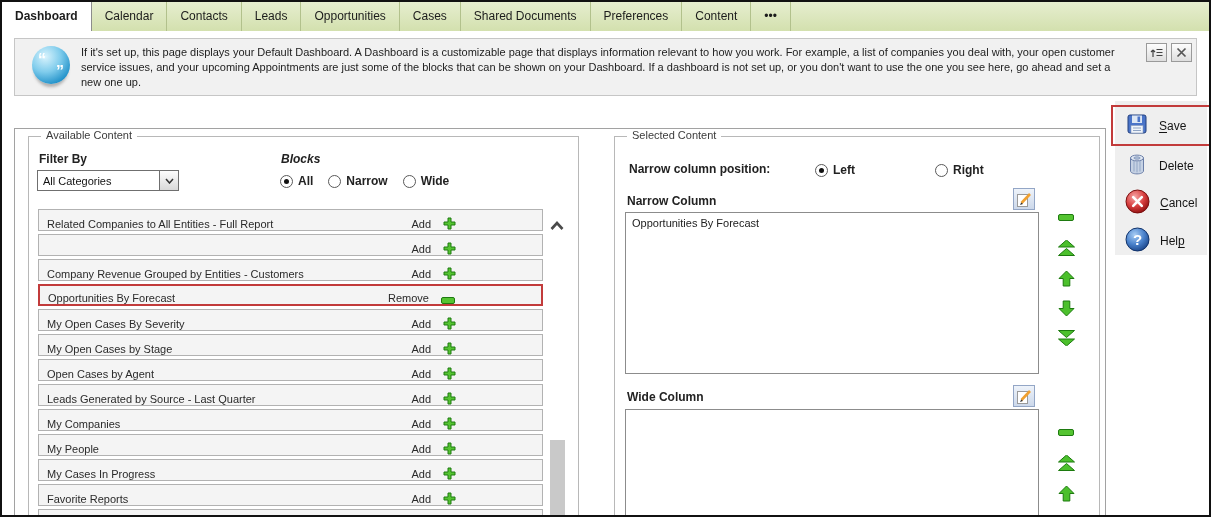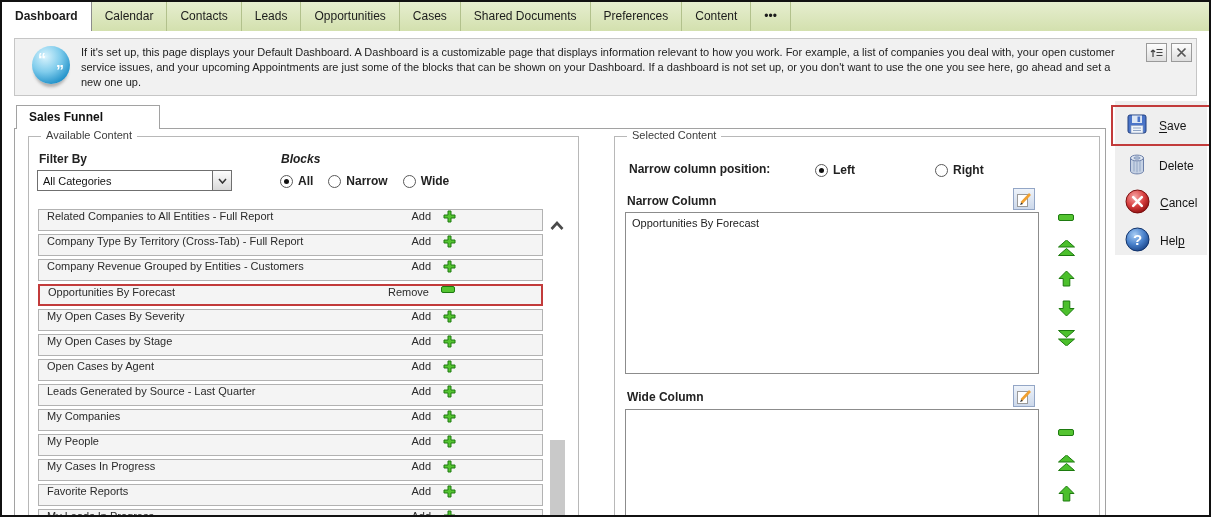--- a/index.html
+++ b/index.html
@@ -39,40 +39,40 @@
 
   .fs { position:absolute; border:1px solid #b8b8b8; background:#fff; }
   .fs-available { left:26px; top:134px; width:551px; height:395px; }
   .fs-selected  { left:612px; top:134px; width:486px; height:395px; }
   .legend { position:absolute; top:-8px; left:12px; background:#fff; padding:0 5px;
             font-size:11px; color:#3c3c3c; }
 
   .blabel { font-size:12px; font-weight:bold; color:#222; position:absolute; }
 
   
-  .select { position:absolute; left:8px; top:33px; width:195px; height:21px; border:1px solid #6f6f6f;
+  .select { position:absolute; left:8px; top:33px; width:142px; height:21px; border:1px solid #6f6f6f;
             background:#fff; display:flex; align-items:center; font-size:11px; color:#111; }
   .select-text { padding-left:5px; flex:1; }
   .select-btn { width:19px; height:100%; border-left:1px solid #6f6f6f;
                 background:linear-gradient(#fdfdfd,#d9d9d9);
                 display:flex; align-items:center; justify-content:center; }
 
   
   .radio-row { position:absolute; display:flex; gap:15px; }
   .radio-wrap { display:inline-flex; align-items:center; gap:5px; font-weight:bold;
                 font-size:12px; color:#222; }
   .radio { width:13px; height:13px; border:1px solid #595959; border-radius:50%;
            background:#fff; display:inline-block; position:relative; flex:none; }
   .radio.sel::after { content:""; position:absolute; left:3px; top:3px; width:5px; height:5px;
                       border-radius:50%; background:#111; }
 
   
   .rowlist { position:absolute; left:9px; top:72px; width:505px; }
   .crow { height:22px; margin-bottom:3px; background:#f4f4f4; border:1px solid #b2b2b2;
-          display:flex; align-items:flex-start; font-size:11px; color:#2a2a2a; padding-left:8px; }
+          display:flex; align-items:flex-end; font-size:11px; color:#2a2a2a; padding-left:8px; }
   .crow.hl { border:2px solid #c23b3b; }
   .rlabel { white-space:nowrap; }
   .raction { margin-left:auto; white-space:nowrap; }
   .ricon { margin:0 86px 0 12px; display:flex; align-items:center; }
 
   
   .scroll-chevron { position:absolute; left:520px; top:80px; }
   .scroll-thumb { position:absolute; left:521px; top:303px; width:15px; height:92px; background:#c9c9c9; }
 
   
@@ -128,21 +128,20 @@
         </svg>
       </div>
       <div class="ip-btn">
         <svg width="11" height="11">
           <path d="M1.5 1.5l8 8 M9.5 1.5l-8 8" stroke="#555" stroke-width="1.7"></path>
         </svg>
       </div>
     </div>
   </div>
 
-  <div class="salestab">Sales Funnel</div>
   <div class="contentpanel"></div>
 
   <div class="fs fs-available">
     <span class="legend">Available Content</span>
     <span class="blabel" style="left:10px; top:15px;">Filter By</span>
     <div class="select">
       <span class="select-text">All Categories</span>
       <span class="select-btn">
         <svg width="9" height="6">
           <path d="M1 1l3.5 4L8 1" fill="none" stroke="#333" stroke-width="1.5"></path>
@@ -168,21 +167,20 @@
         <div class="crow">
           <span class="rlabel">Related Companies to All Entities - Full Report</span>
           <span class="raction">Add</span>
           <span class="ricon">
             <svg width="13" height="13" viewBox="0 0 13 13">
               <path d="M5 1h3v4h4v3H8v4H5V8H1V5h4z" fill="#54c431" stroke="#1e7a10"></path>
             </svg>
           </span>
         </div>
         <div class="crow">
-          <span class="rlabel">Company Type By Territory (Cross-Tab) - Full Report</span>
           <span class="raction">Add</span>
           <span class="ricon">
             <svg width="13" height="13" viewBox="0 0 13 13">
               <path d="M5 1h3v4h4v3H8v4H5V8H1V5h4z" fill="#54c431" stroke="#1e7a10"></path>
             </svg>
           </span>
         </div>
         <div class="crow">
           <span class="rlabel">Company Revenue Grouped by Entities - Customers</span>
           <span class="raction">Add</span>

